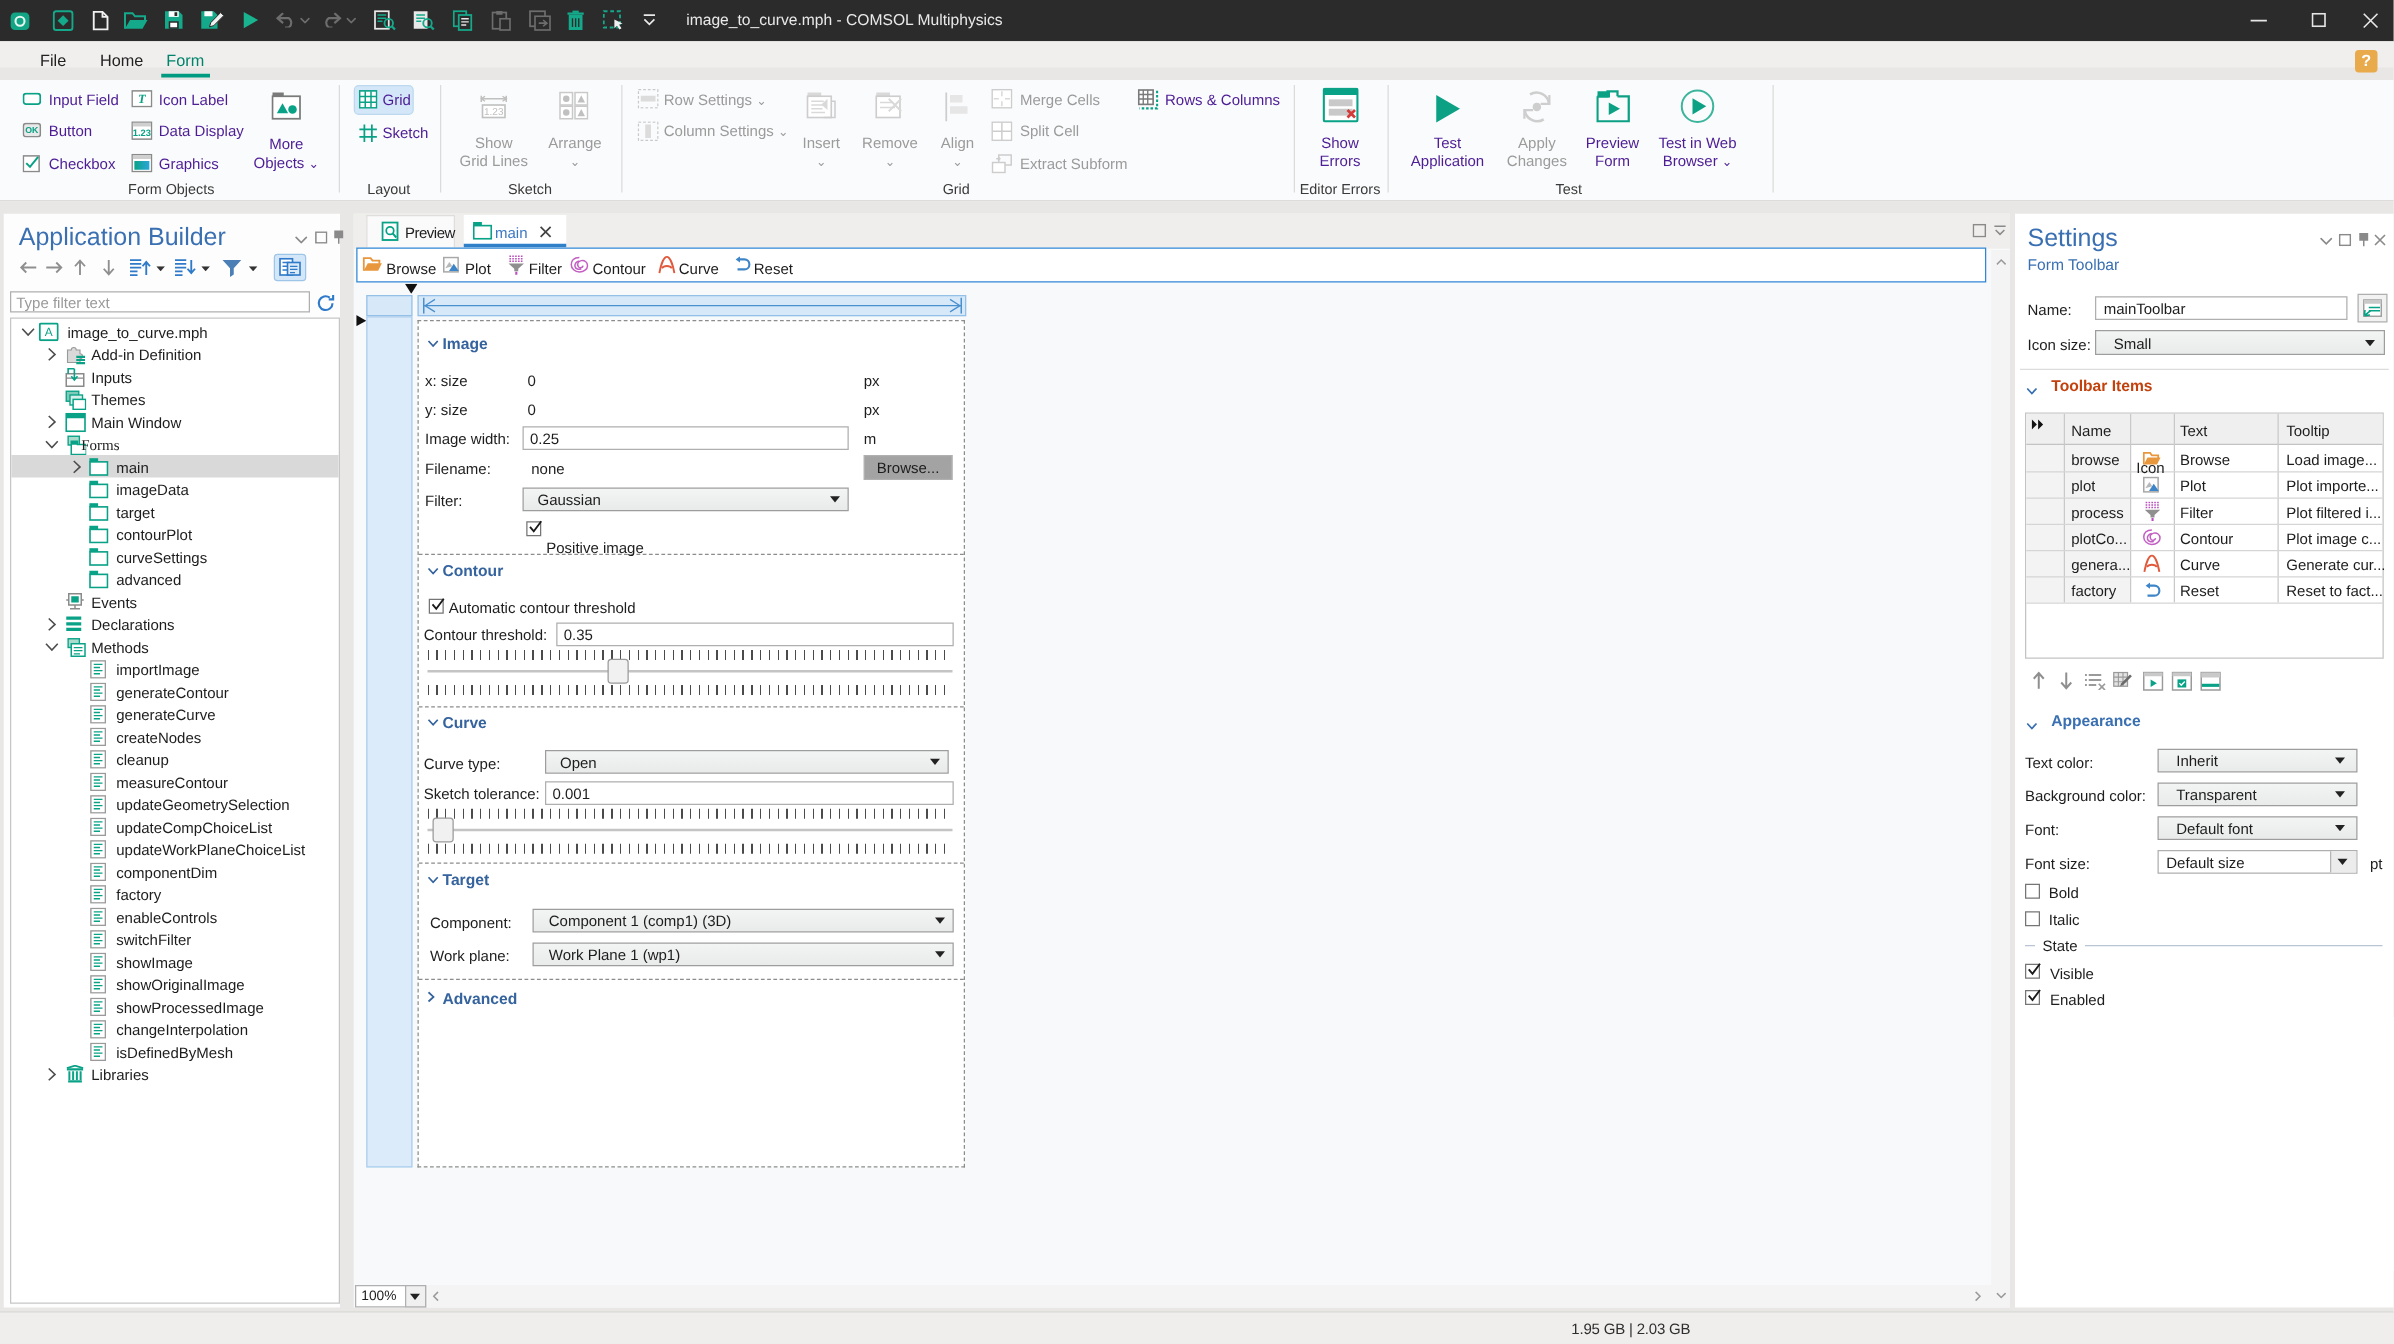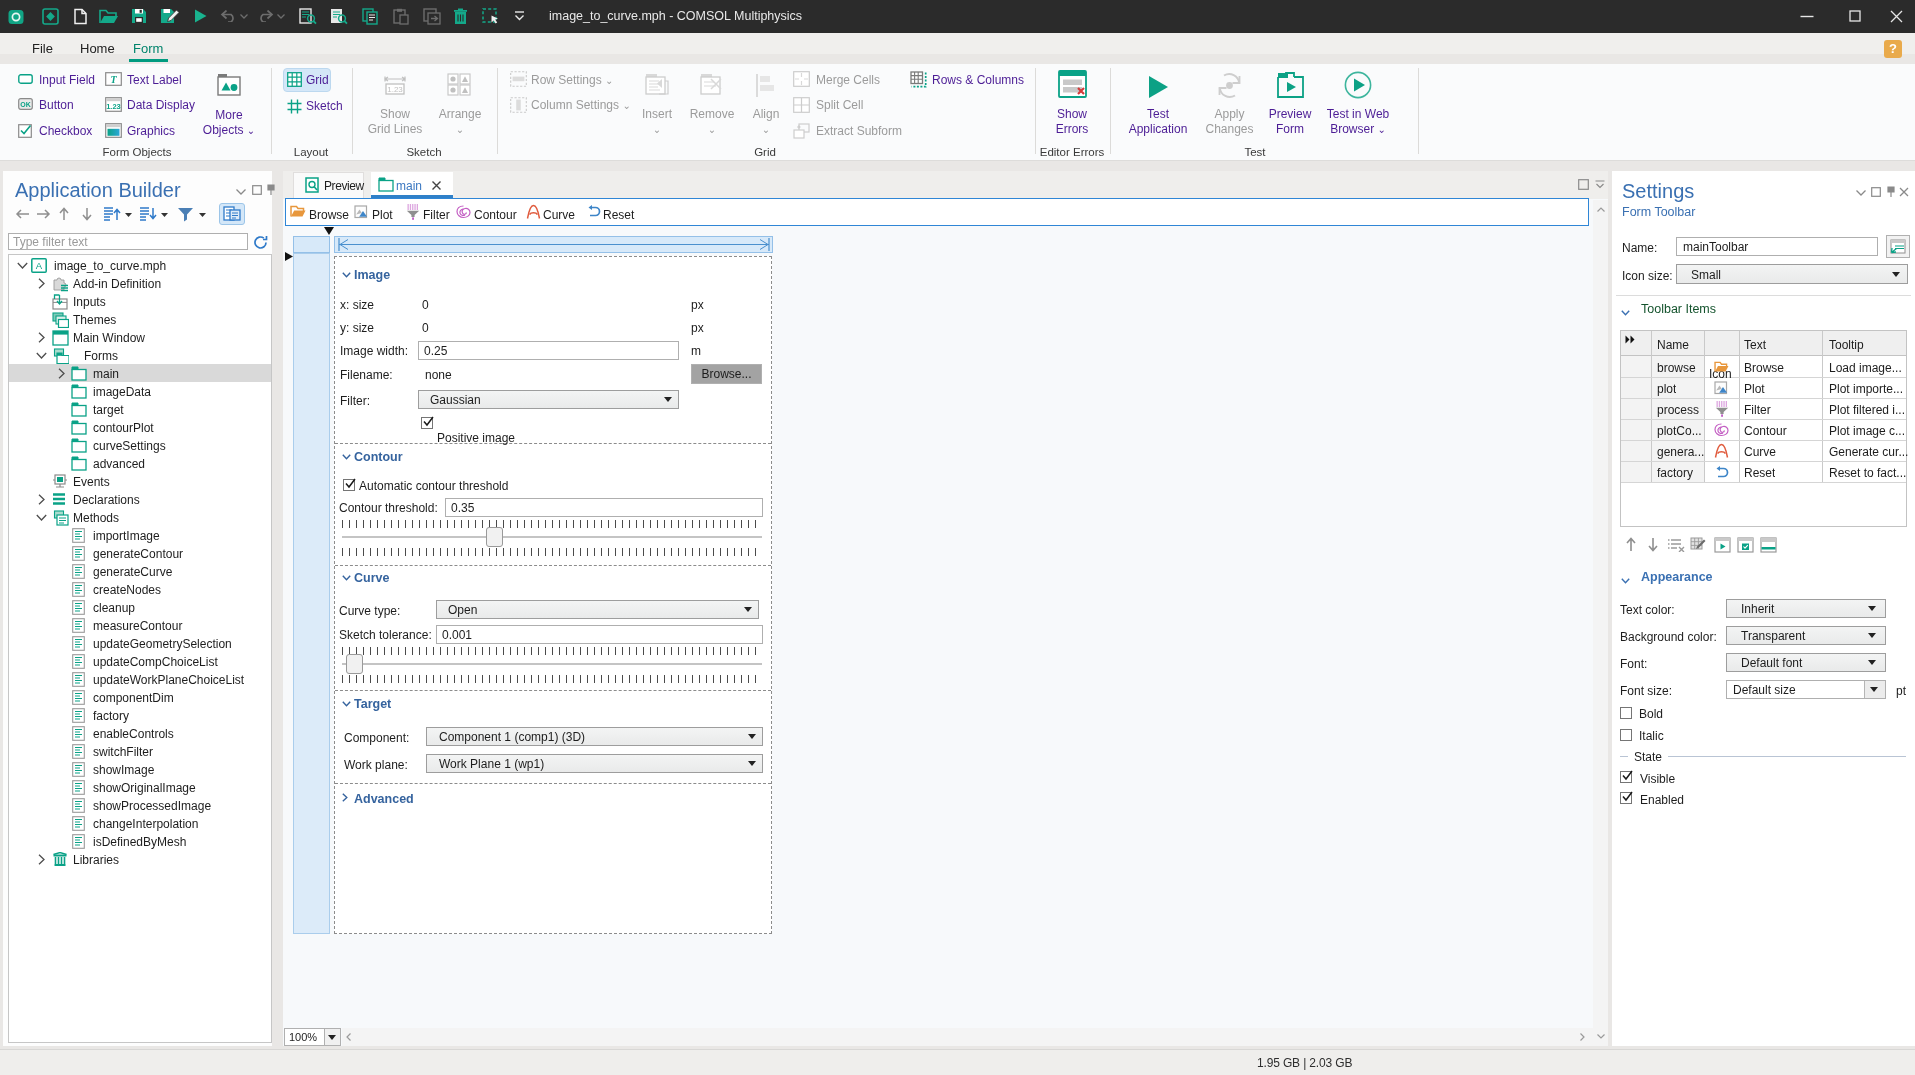--- a/index.html
+++ b/index.html
@@ -183,21 +183,21 @@
   <div class="ab ritem" style="left:39px;top:34px;">Button</div>
   <svg class="ab" style="left:18px;top:60px;" width="14" height="14" viewBox="0 0 14 14">
       <rect x="0.7" y="0.7" width="12.6" height="12.6" fill="#fff" stroke="#8a8a8a" stroke-width="1.2"></rect>
       <path d="M3 6.5 L6 9.5 L12.5 1.5" fill="none" stroke="#0aa287" stroke-width="1.6"></path>
     </svg>
   <div class="ab ritem" style="left:39px;top:60px;">Checkbox</div>
   <svg class="ab" style="left:105px;top:8px;" width="17" height="14" viewBox="0 0 17 14">
       <rect x="0.7" y="0.7" width="15.6" height="12.6" fill="#fff" stroke="#8a8a8a" stroke-width="1.2"></rect>
       <text x="8.5" y="10.5" font-size="10" font-weight="bold" font-style="italic" fill="#0aa287" text-anchor="middle" font-family="Liberation Serif">T</text>
     </svg>
-  <div class="ab ritem" style="left:127px;top:9px;">Text Label</div>
+  <div class="ab ritem" style="left:127px;top:9px;">Icon Label</div>
   <svg class="ab" style="left:105px;top:33px;" width="17" height="15" viewBox="0 0 17 15">
       <rect x="0.7" y="0.7" width="15.6" height="13.6" fill="#fff" stroke="#8a8a8a" stroke-width="1.2"></rect>
       <rect x="1.2" y="1.2" width="14.6" height="3" fill="#cfcfcf"></rect>
       <text x="8.5" y="12" font-size="7.5" font-weight="bold" fill="#0aa287" text-anchor="middle" font-family="Liberation Sans">1.23</text>
     </svg>
   <div class="ab ritem" style="left:127px;top:34px;">Data Display</div>
   <svg class="ab" style="left:105px;top:59px;" width="17" height="15" viewBox="0 0 17 15">
       <rect x="0.7" y="0.7" width="15.6" height="13.6" fill="#fff" stroke="#8a8a8a" stroke-width="1.2"></rect>
       <rect x="1.2" y="1.2" width="14.6" height="3" fill="#cfcfcf"></rect>
       <rect x="2.5" y="5.8" width="12" height="7" fill="url(#ggrad)"></rect>
@@ -450,21 +450,21 @@
         </svg>
       <div class="ab treerow" style="left:64px;top:75px;">Main Window</div>
       <svg class="ab" style="left:27px;top:96px;" width="11" height="7" viewBox="0 0 11 7">
           <path d="M0.8 1 L5.5 6 L10.2 1" fill="none" stroke="#4d4d4d" stroke-width="1.3"></path>
         </svg>
       <svg class="ab" style="left:43px;top:92px;" width="17" height="16" viewBox="0 0 17 16">
           <rect x="2.5" y="1" width="9" height="7" fill="#aadcce" stroke="#0aa287" stroke-width="1.1"></rect>
           <path d="M5 5 h5 v2.5 h7 v8 h-12 z" fill="#fff" stroke="#0aa287" stroke-width="1.2"></path>
           <rect x="5" y="5" width="5" height="2.8" fill="#0aa287"></rect>
         </svg>
-      <div class="ab treerow" style="left:75px;top:93px;">Forms</div>
+      <div class="ab treerow" style="left:56px;top:93px;font-family:Liberation Serif, serif;">Forms</div>
       <div class="ab" style="left:0;top:108px;width:262px;height:18px;background:#d9d9d9;"></div>
       <svg class="ab" style="left:49px;top:112px;" width="7" height="11" viewBox="0 0 7 11">
           <path d="M1 0.8 L6 5.5 L1 10.2" fill="none" stroke="#4d4d4d" stroke-width="1.3"></path>
         </svg>
       <svg class="ab" style="left:62px;top:110px;" width="16" height="15" viewBox="0 0 16 15">
           <rect x="1" y="3.5" width="14" height="10.5" fill="#fff" stroke="#0aa287" stroke-width="1.3"></rect>
           <path d="M1 3.5 V1 h6 v2.5" fill="#0aa287" stroke="#0aa287" stroke-width="1"></path>
         </svg>
       <div class="ab treerow" style="left:84px;top:111px;">main</div>
       <svg class="ab" style="left:62px;top:128px;" width="16" height="15" viewBox="0 0 16 15">
@@ -826,21 +826,21 @@
     </svg>
   <div class="ab" style="left:10px;top:98px;">Icon size:</div>
   <div class="ab dd" style="left:64px;top:93px;width:232px;height:20px;padding:3px 14px;">Small</div>
   <div class="ab ddarrow" style="left:280px;top:101px;"></div>
 
   <div class="ab" style="left:4px;top:124px;width:295px;border-top:1px solid #dcdcdc;"></div>
 
   <svg class="ab" style="left:9px;top:139px;" width="9" height="6" viewBox="0 0 9 6">
       <path d="M0.8 0.8 L4.5 4.8 L8.2 0.8" fill="none" stroke="#3a70b2" stroke-width="1.4"></path>
     </svg>
-  <div class="ab" style="left:29px;top:131px;font-size:12.5px;font-weight:normal;color:#14532d;">Toolbar Items</div>
+  <div class="ab" style="left:29px;top:131px;font-size:12.5px;font-weight:bold;color:#c2410c;">Toolbar Items</div>
 
   <div class="ab" style="left:8px;top:159px;width:287px;height:197px;border:1px solid #c3c3c3;background:#fff;"></div>
   <div class="ab" style="left:9px;top:160px;width:285px;height:25px;background:#efefef;border-bottom:1px solid #c3c3c3;"></div>
   <div class="ab" style="left:9px;top:185px;width:31px;height:126px;background:#f3f3f3;"></div>
   <div class="ab" style="left:40px;top:185px;width:52px;height:126px;background:#f3f3f3;"></div>
 
   <div class="ab" style="left:39px;top:160px;width:1px;height:151px;background:#c9c9c9;"></div>
   <div class="ab" style="left:92px;top:160px;width:1px;height:151px;background:#c9c9c9;"></div>
   <div class="ab" style="left:127px;top:160px;width:1px;height:151px;background:#c9c9c9;"></div>
   <div class="ab" style="left:210px;top:160px;width:1px;height:151px;background:#c9c9c9;"></div>

